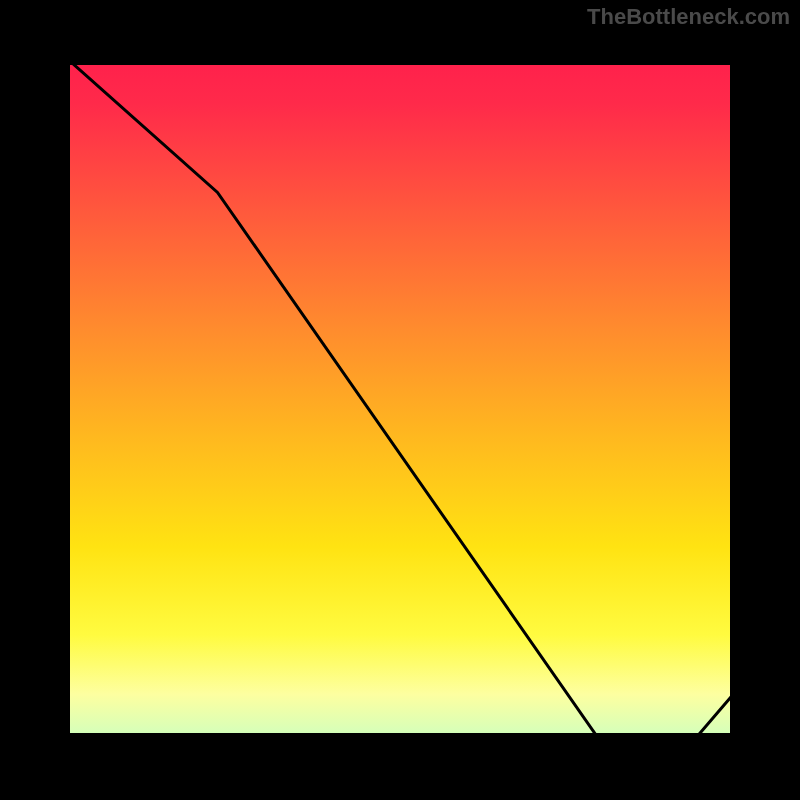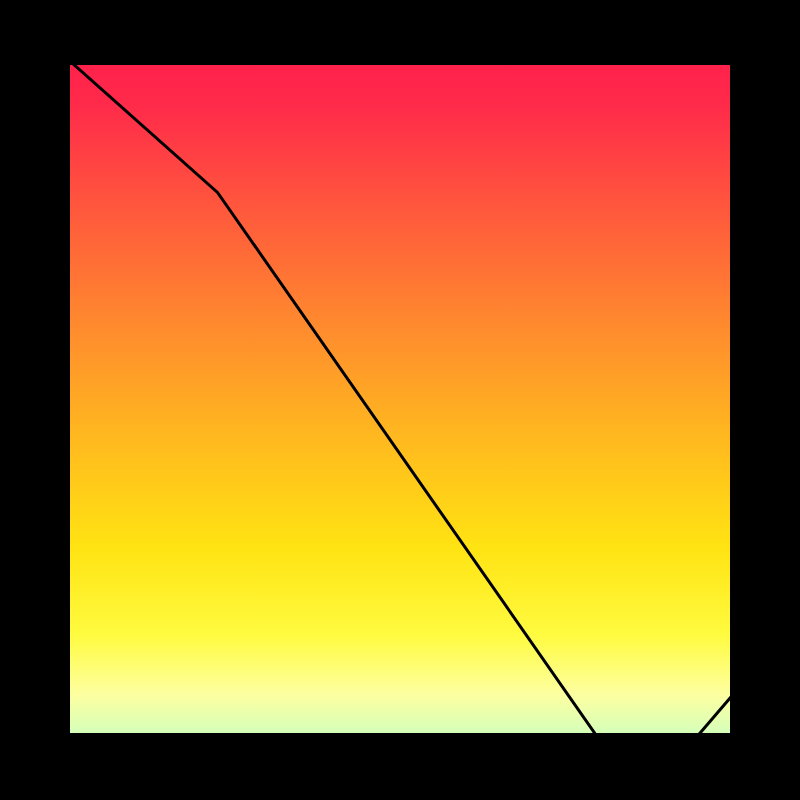--- a/index.html
+++ b/index.html
@@ -26,20 +26,21 @@
     user-select: none;
   }
   svg {
     display: block;
   }
 </style>
 </head>
 <body>
 
 <div class="stage">
+  <div class="watermark">TheBottleneck.com</div>
 
   <svg width="800" height="800" viewBox="0 0 800 800">
     <defs>
       <linearGradient id="bg-grad" x1="0" y1="0" x2="0" y2="1">
         <stop offset="0%" stop-color="#ff1a4d"></stop>
         <stop offset="10%" stop-color="#ff2a4a"></stop>
         <stop offset="25%" stop-color="#ff5a3c"></stop>
         <stop offset="40%" stop-color="#ff8a2e"></stop>
         <stop offset="55%" stop-color="#ffb81f"></stop>
         <stop offset="70%" stop-color="#ffe312"></stop>

